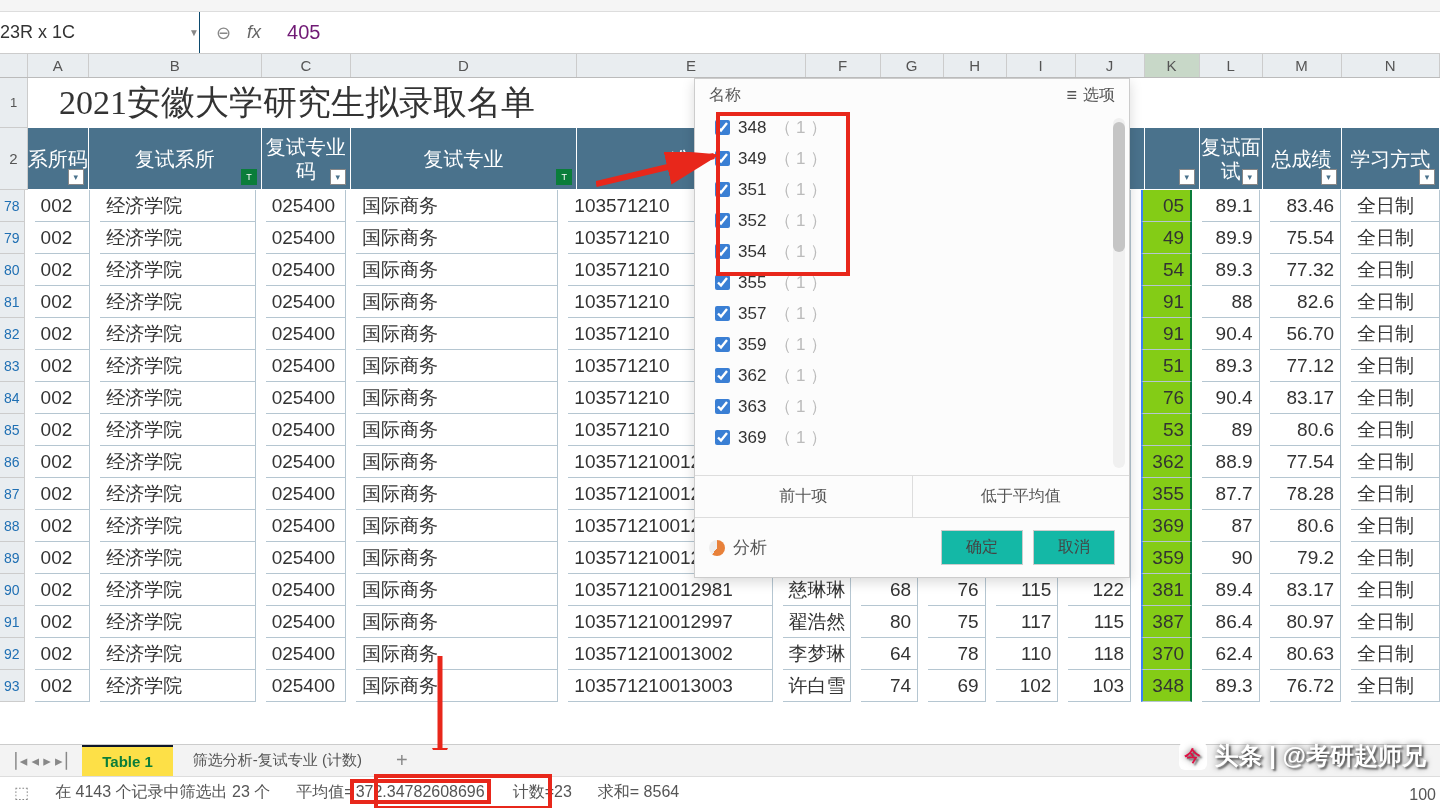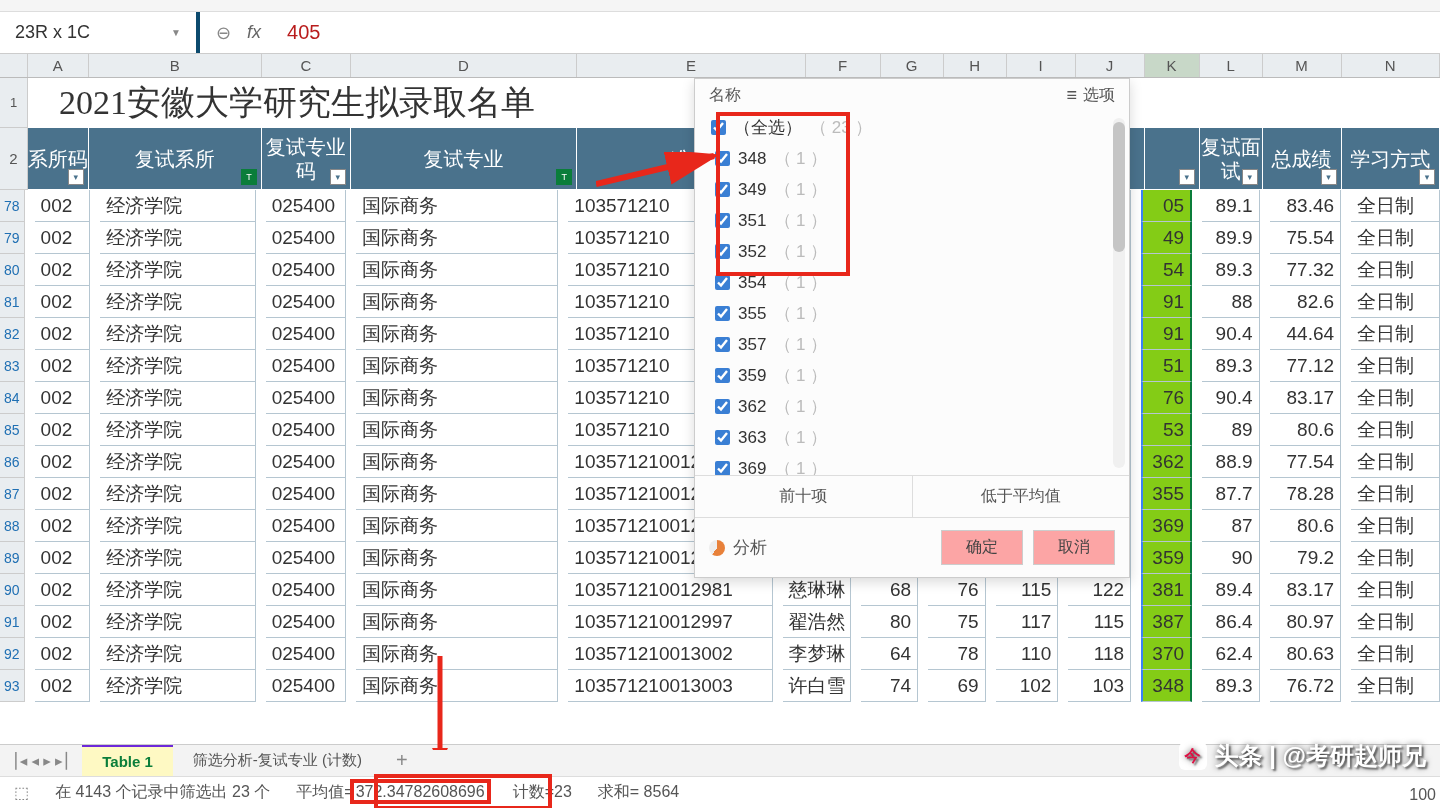--- a/index.html
+++ b/index.html
@@ -1,27 +1,27 @@
 <!DOCTYPE html>
 <html><head>
 <meta charset="utf-8">
 <style>
   * { box-sizing: border-box; margin: 0; padding: 0; }
   body { font-family: "Microsoft YaHei", Arial, sans-serif; font-size: 14px; color: #333; background: #fff; width: 1440px; height: 808px; overflow: hidden; position: relative; }
   
   .toolbar-top { height: 12px; background: #f5f5f5; border-bottom: 1px solid #ddd; display:flex; align-items:center; gap:20px; padding:0 20px; font-size:12px; color:#888; }
   
   .formula-bar { height: 42px; display: flex; align-items: center; border-bottom: 1px solid #ccc; }
-  .name-box { width: 200px; padding: 0 15px; display: flex; align-items: center; justify-content: space-between; border-right: 4px solid #0c4a6e; height: 100%; }
+  .name-box { width: 200px; padding: 0 0; display: flex; align-items: center; justify-content: space-between; border-right: 1px solid #0c4a6e; height: 100%; }
   .name-box span { font-size: 18px; }
   .name-box .dd { color:#888; font-size:10px;}
   .fx-area { display:flex; align-items:center; gap:16px; padding:0 16px; height:100%; }
   .fx-area .zoom-icon { color:#888; font-size:18px;}
   .fx-area .fx { font-style:italic; color:#666; font-size:18px;}
-  .fx-area .val { font-size:20px; color:#b91c1c; padding-left:10px;}
+  .fx-area .val { font-size:20px; color:#701a75; padding-left:10px;}
   
   .col-headers { height: 24px; display:flex; background:#e9edf0; border-bottom:1px solid #bbb; font-size:15px; color:#555; align-items:center;}
   .rowhead-spacer { width:28px; border-right:1px solid #ccc; height:100%; background:#e9edf0;}
   .ch { border-right:1px solid #ccc; text-align:center; height:100%; line-height:24px;}
   
   .sheet-area { position:relative; height: 672px; overflow:hidden;}
   .title-row { display:flex; height:50px; align-items:center;}
   .title-row .rh { width:28px; height:100%; border-right:1px solid #ccc; border-bottom:1px solid #ccc; background:#e9edf0; font-size:13px; color:#555; display:flex; align-items:center; justify-content:center;}
   .title-text { font-size:34px; color:#333; padding-left:6px; font-family:"SimSun","Microsoft YaHei",serif;margin-left:25px; }
   
@@ -48,32 +48,32 @@
   .red-box { position:absolute; border:4px solid #e8271b; pointer-events:none; z-index:200;}
   .fp-scroll { position:absolute; right:4px; top:10px; width:12px; height:350px; background:#f0f0f0; border-radius:6px;}
   .fp-thumb { width:12px; height:130px; background:#c5c5c5; border-radius:6px; margin-top:4px;}
   .fp-quick { display:flex; border-bottom:1px solid #ddd;}
   .fp-quick div { flex:1; text-align:center; padding:10px 0; font-size:16px; color:#555; border-right:1px solid #ddd;}
   .fp-quick div:last-child { border-right:none;}
   .fp-bottom { display:flex; align-items:center; justify-content:space-between; padding:12px 14px;}
   .fp-bottom .an { display:flex; align-items:center; gap:8px; color:#555; font-size:17px;}
   .pie { width:16px; height:16px; border-radius:50%; background:conic-gradient(#e8813a 0 60%, #eee 60% 100%);}
   .fp-btns { display:flex; gap:10px;}
-  .fp-btn { padding:6px 24px; border:1px solid #ccc; background:#fca5a5; font-size:16px; color:#444;}
+  .fp-btn { padding:6px 24px; border:1px solid #ccc; background:#14b8a6; font-size:16px; color:#444;}
   
   
   .arrow { position:absolute; top:74px; left:596px; width:130px; height:40px; z-index:150;}
   
   .vert-arrow { position:absolute; top:578px; left:428px; z-index:90; color:#e8271b;}
   
   
   .sheet-tabs { position:absolute; bottom:32px; left:0; right:0; height:32px; background:#f3f3f3; border-top:1px solid #ccc; display:flex; align-items:center; font-size:15px;}
   .st-nav { display:flex; gap:8px; padding:0 12px; color:#888;}
   .st-tab { padding:6px 20px; color:#555;}
-  .st-tab.active { background:#fef9c3; color:#0a7d3a; font-weight:bold; border-top:2px solid #6d28d9;}
+  .st-tab.active { background:#fde047; color:#0a7d3a; font-weight:bold; border-top:2px solid #0f172a;}
   .st-add { padding:0 14px; font-size:20px; color:#888;}
   
   
   .status-bar { position:absolute; bottom:0; left:0; right:0; height:32px; background:#fff; border-top:1px solid #ddd; display:flex; align-items:center; padding:0 14px; font-size:16px; color:#555; gap:26px;}
   .status-bar .avg-box { border:4px solid #e8271b; padding:0 2px; margin:-6px -4px;}
   
   .watermark { position:absolute; bottom:36px; right:14px; color:#fff; font-size:24px; font-weight:bold; z-index:300; display:flex; align-items:center; gap:8px; text-shadow: 0 0 6px rgba(0,0,0,0.6), 2px 2px 2px rgba(0,0,0,0.5);}
   .wm-icon { width:28px; height:28px; border-radius:6px; background:#fff; color:#d14; display:flex; align-items:center; justify-content:center; font-size:16px;}
   .zoom-pct { position:absolute; bottom:4px; right:4px; font-size:16px; color:#555;}
   
@@ -242,21 +242,21 @@
         <div class="dc w-c">025400</div>
         <div class="dc w-d">国际商务</div>
         <div class="dc w-e">103571210</div>
         <div class="dc w-f"></div>
         <div class="dc w-g num"></div>
         <div class="dc w-h num"></div>
         <div class="dc w-i num"></div>
         <div class="dc w-j num"></div>
         <div class="dc w-k num sel">91</div>
         <div class="dc w-l num">90.4</div>
-        <div class="dc w-m num">44.64</div>
+        <div class="dc w-m num">56.70</div>
         <div class="dc w-n">全日制</div>
       </div>
       <div class="data-row">
         <div class="rh">83</div>
         <div class="dc w-a">002</div>
         <div class="dc w-b">经济学院</div>
         <div class="dc w-c">025400</div>
         <div class="dc w-d">国际商务</div>
         <div class="dc w-e">103571210</div>
         <div class="dc w-f"></div>
@@ -443,25 +443,20 @@
 
   <div class="filter-panel">
     <div class="fp-header">
       <span>名称</span>
       <span class="opt">
           <span style="font-size:18px">≡</span>
           <span>选项</span>
         </span>
     </div>
     <div class="fp-list">
-      <div class="fp-item" style="padding-left:4px">
-        <input type="checkbox" checked="" style="">
-        <span>（全选）</span>
-        <span class="cnt">（ 23 ）</span>
-      </div>
       <div id="filter-items">
           <div class="fp-item">
             <input type="checkbox" checked="" style="">
             <span>348</span>
             <span class="cnt">（ 1 ）</span>
           </div>
           <div class="fp-item">
             <input type="checkbox" checked="" style="">
             <span>349</span>
             <span class="cnt">（ 1 ）</span>

